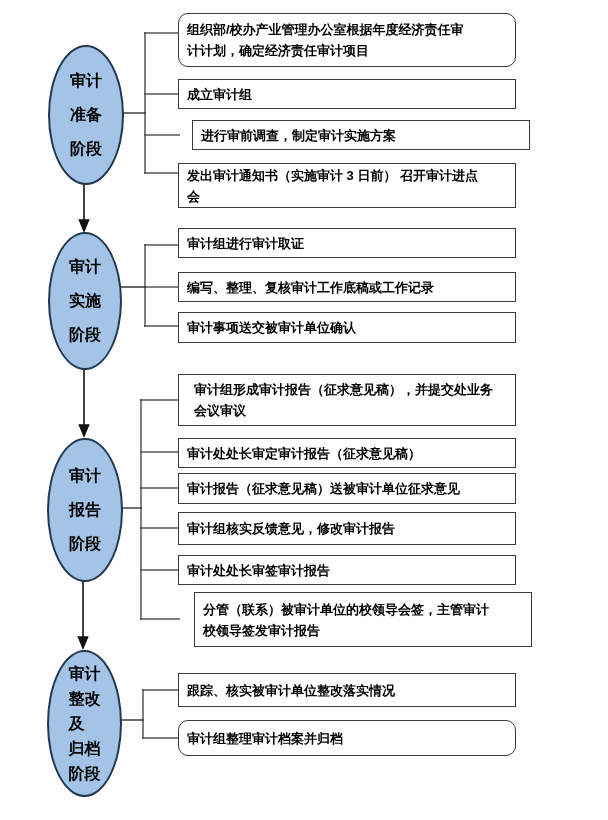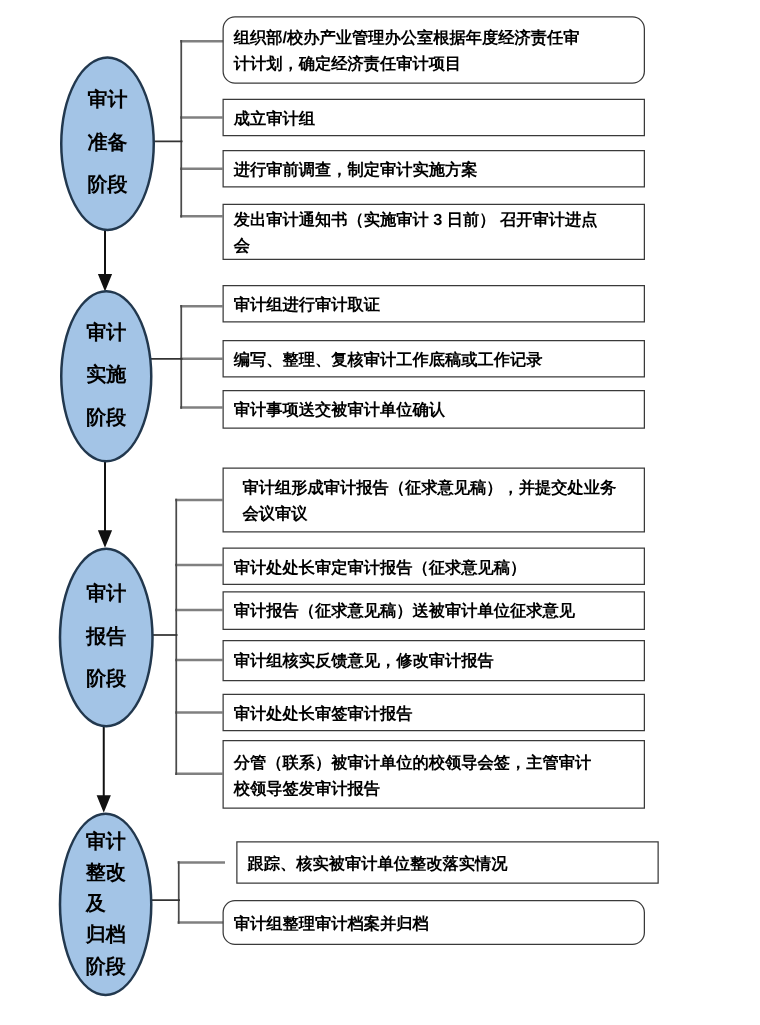--- a/index.html
+++ b/index.html
@@ -90,33 +90,33 @@
 
   <div class="stage l5" style="left:47px;top:650px;width:71px;height:143px;">审计
 整改
 及
 归档
 阶段</div>
 
   <div class="step rounded" style="top:13px;height:54px;">组织部/校办产业管理办公室根据年度经济责任审
 计计划，确定经济责任审计项目</div>
   <div class="step" style="top:79px;height:30px;">成立审计组</div>
-  <div class="step" style="top:120px;height:30px;">进行审前调查，制定审计实施方案</div>
+  <div class="step" style="top:120px;height:30px;margin-left:14px;">进行审前调查，制定审计实施方案</div>
   <div class="step" style="top:163px;height:45px;">发出审计通知书（实施审计 3 日前） 召开审计进点
 会</div>
 
   <div class="step" style="top:228px;height:30px;">审计组进行审计取证</div>
   <div class="step" style="top:272px;height:30px;">编写、整理、复核审计工作底稿或工作记录</div>
   <div class="step" style="top:312px;height:31px;">审计事项送交被审计单位确认</div>
 
   <div class="step" style="top:374px;height:52px;padding-left:15px;">审计组形成审计报告（征求意见稿），并提交处业务
 会议审议</div>
   <div class="step" style="top:438px;height:30px;">审计处处长审定审计报告（征求意见稿）</div>
   <div class="step" style="top:473px;height:31px;">审计报告（征求意见稿）送被审计单位征求意见</div>
   <div class="step" style="top:512px;height:33px;">审计组核实反馈意见，修改审计报告</div>
   <div class="step" style="top:555px;height:30px;">审计处处长审签审计报告</div>
-  <div class="step" style="top:592px;height:55px;">分管（联系）被审计单位的校领导会签，主管审计
+  <div class="step" style="top:592px;height:55px;margin-left:16px;">分管（联系）被审计单位的校领导会签，主管审计
 校领导签发审计报告</div>
 
-  <div class="step" style="top:673px;height:34px;margin-left:11px;">跟踪、核实被审计单位整改落实情况</div>
+  <div class="step" style="top:673px;height:34px;">跟踪、核实被审计单位整改落实情况</div>
   <div class="step rounded" style="top:720px;height:36px;">审计组整理审计档案并归档</div>
 
 </div>
 
 </body></html>

